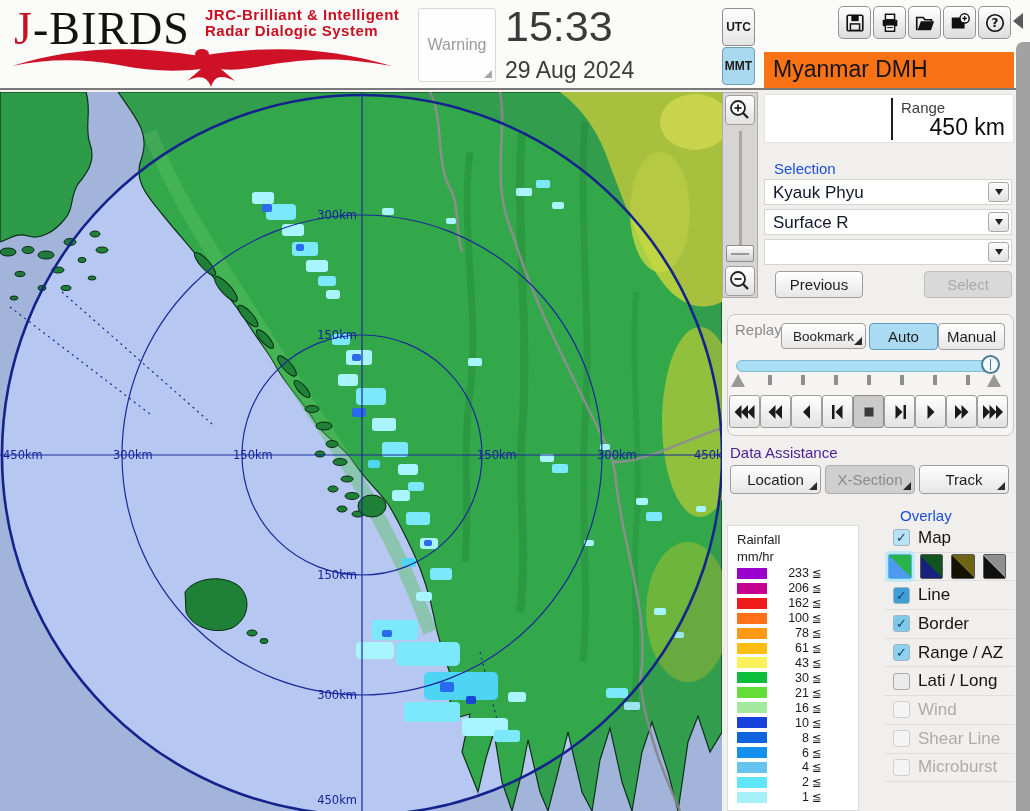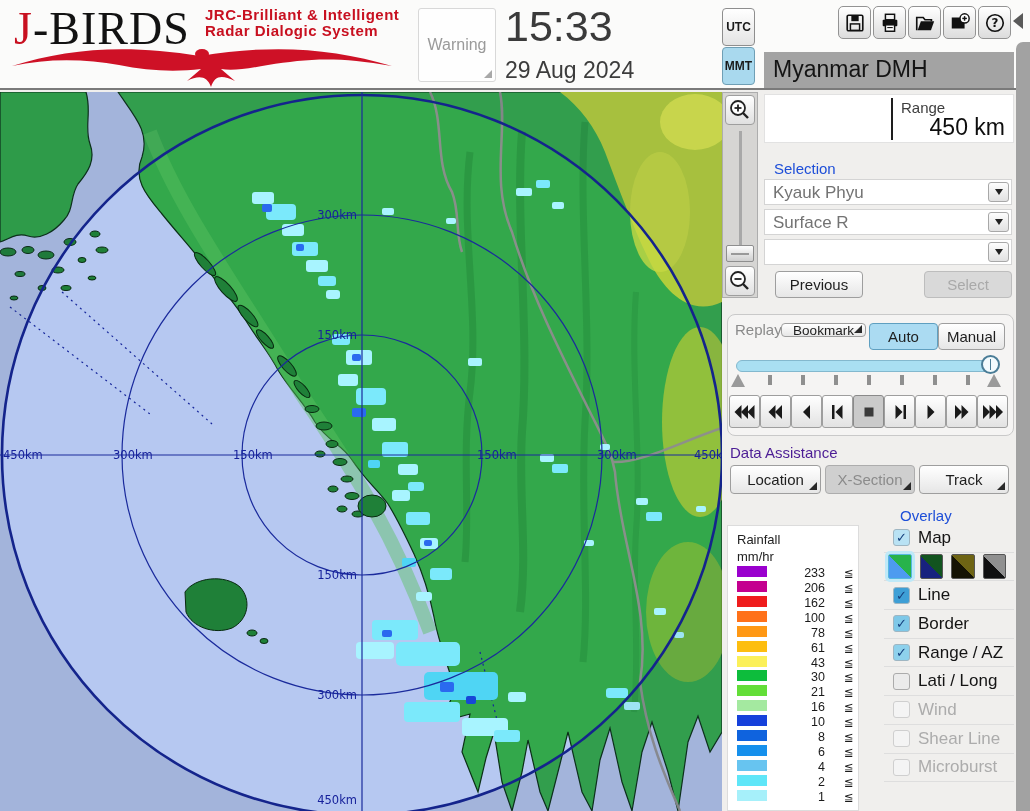--- a/index.html
+++ b/index.html
@@ -19,29 +19,29 @@
   .tz-utc { top:8px; background:linear-gradient(#FFFFFF,#E4E4E4); }
   .tz-mmt { top:47px; background:#A9D9EE; border-color:#6F9FB5; }
   .tool-btn { position:absolute; top:6px; width:33px; height:33px; border:1px solid #939393; border-radius:5px; background:linear-gradient(#FFFFFF,#DCDCDC); display:flex; align-items:center; justify-content:center; }
   .corner-tri { position:absolute; right:3px; bottom:3px; width:0; height:0; border-left:8px solid transparent; border-bottom:8px solid #2A2A2A; }
   .corner-tri.gray { border-bottom-color:#A8A8A8; }
 
   
   .right-strip { position:absolute; left:1016px; top:42px; width:14px; height:769px; background:#A2A2A2; border-radius:7px 0 0 0; }
   .collapse-arrow { position:absolute; left:1013px; top:13px; width:0; height:0; border-top:8px solid transparent; border-bottom:8px solid transparent; border-right:10px solid #5A5A5A; }
 
-  .station-chip { position:absolute; left:764px; top:52px; width:250px; height:36px; background:#a3a3a3; font-size:23px; color:#141414; padding:4px 0 0 9px; }
+  .station-chip { position:absolute; left:764px; top:52px; width:250px; height:36px; background:#f97316; font-size:23px; color:#141414; padding:4px 0 0 9px; }
   .range-box { position:absolute; left:764px; top:94px; width:250px; height:49px; background:#FFFFFF; border:1px solid #E2E2E2; }
   .range-div { position:absolute; left:126px; top:3px; width:2px; height:42px; background:#1E1E1E; }
   .range-label { position:absolute; left:136px; top:4px; font-size:15px; color:#3E3E3E; }
   .range-value { position:absolute; right:8px; top:19px; font-size:23px; color:#0E0E0E; }
 
   .sec-label { position:absolute; font-size:15px; color:#1d4ed8; }
   .dropdown { position:absolute; left:764px; width:248px; height:26px; background:#FFFFFF; border:1px solid #D4D4D4; }
-  .dropdown .dd-text { position:absolute; left:8px; top:3px; font-size:17px; color:#737373; }
+  .dropdown .dd-text { position:absolute; left:8px; top:3px; font-size:17px; color:#0f172a; }
   .dd-btn { position:absolute; right:2px; top:2px; width:21px; height:20px; border:1px solid #A8A8A8; border-radius:3px; background:linear-gradient(#FDFDFD,#E2E2E2); display:flex; align-items:center; justify-content:center; }
   .dd-arrow { width:0; height:0; border-left:4px solid transparent; border-right:4px solid transparent; border-top:6px solid #222; }
 
   .btn { border:1px solid #9E9E9E; border-radius:4px; background:linear-gradient(#FFFFFF,#E6E6E6); font-size:15px; color:#1E1E1E; display:flex; align-items:center; justify-content:center; position:absolute; }
   .btn.disabled { background:#D9D9D9; color:#A9A9A9; border-color:#BDBDBD; }
   .btn.gray-disabled { background:#CFCFCF; color:#8B8B8B; border-color:#ADADAD; }
   .btn.selected { background:#ABDBF2; border-color:#5F9FC0; }
 
   .replay-box { position:absolute; left:727px; top:314px; width:287px; height:122px; border:1px solid #C9C9C9; border-radius:8px; background:#F5F4F3; }
   .replay-label { position:absolute; left:735px; top:321px; font-size:15px; color:#8A8A8A; }
@@ -51,21 +51,21 @@
   .end-tri { position:absolute; width:0; height:0; border-left:7px solid transparent; border-right:7px solid transparent; border-bottom:13px solid #9A9A9A; }
   .tick { position:absolute; top:375px; width:4px; height:10px; background:#8F8F8F; }
   .pb-btn { width:31px; height:33px; border:1px solid #9E9E9E; border-radius:3px; background:linear-gradient(#FFFFFF,#E2E2E2); display:flex; align-items:center; justify-content:center; }
   .pb-btn.pressed { background:#CACACA; border-color:#8A8A8A; }
   #playback { position:absolute; left:729px; top:395px; display:flex; gap:0px; }
 
   .da-label { position:absolute; left:730px; top:444px; font-size:15px; color:#4c1d95; }
 
   .legend-panel { position:absolute; left:727px; top:525px; width:132px; height:286px; background:#FFFFFF; border:1px solid #DCDCDC; }
   .leg-head { padding:5px 0 0 9px; font-size:13px; color:#222; line-height:17px; height:40px; }
-  .leg-row { display:flex; align-items:flex-start; height:14.93px;gap:16px; }
+  .leg-row { display:flex; align-items:center; height:14.93px; }
   .leg-swatch { width:30px; height:11px; margin-left:9px; }
   .leg-val { width:42px; text-align:right; font-size:12.5px; color:#1A1A1A; }
   .leg-sym { margin-left:3px; font-family:"DejaVu Sans", sans-serif; font-size:11.5px; color:#1A1A1A; }
 
   .overlay-list { position:absolute; left:884px; top:524px; width:130px; }
   .ov-row { display:flex; align-items:center; height:28.7px; border-bottom:1px solid #DEDEDE; }
   .ov-box { width:17px; height:17px; border-radius:3px; border:1px solid #9FB6C2; margin-left:9px; display:flex; align-items:center; justify-content:center; }
   .ov-box .chk { font-family:"DejaVu Sans", sans-serif; font-size:13px; font-weight:bold; color:#15407E; line-height:13px; }
   .ov-box.unchecked { background:#EBEBEB; border-color:#ABABAB; }
   .ov-box.off { background:#F4F4F4; border-color:#CFCFCF; }
@@ -382,21 +382,21 @@
 
   <button class="btn" style="left:775px; top:271px; width:88px; height:27px;">
       <span>Previous</span>
     </button>
   <button class="btn disabled" style="left:924px; top:271px; width:88px; height:27px;">
       <span>Select</span>
     </button>
 
   <div class="replay-box"></div>
   <div class="replay-label">Replay</div>
-  <button class="btn" style="left:781px; top:323px; width:85px; height:14px; font-size:13.5px;">
+  <button class="btn" style="left:781px; top:323px; width:85px; height:26px; font-size:13.5px;">
       <span>Bookmark</span>
       <span class="corner-tri"></span>
     </button>
   <button class="btn selected" style="left:869px; top:323px; width:69px; height:27px;">
       <span>Auto</span>
     </button>
   <button class="btn" style="left:938px; top:323px; width:67px; height:27px;">
       <span>Manual</span>
     </button>
 

